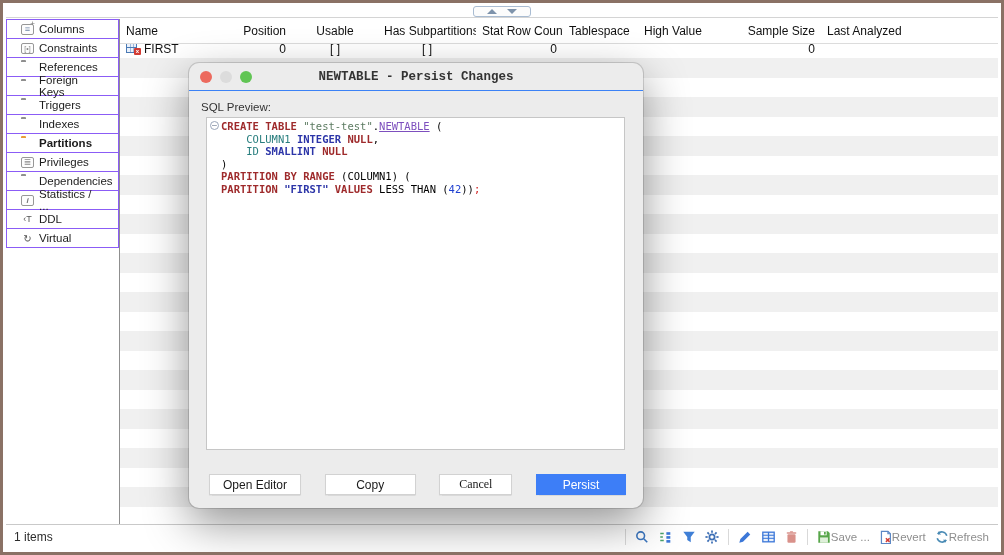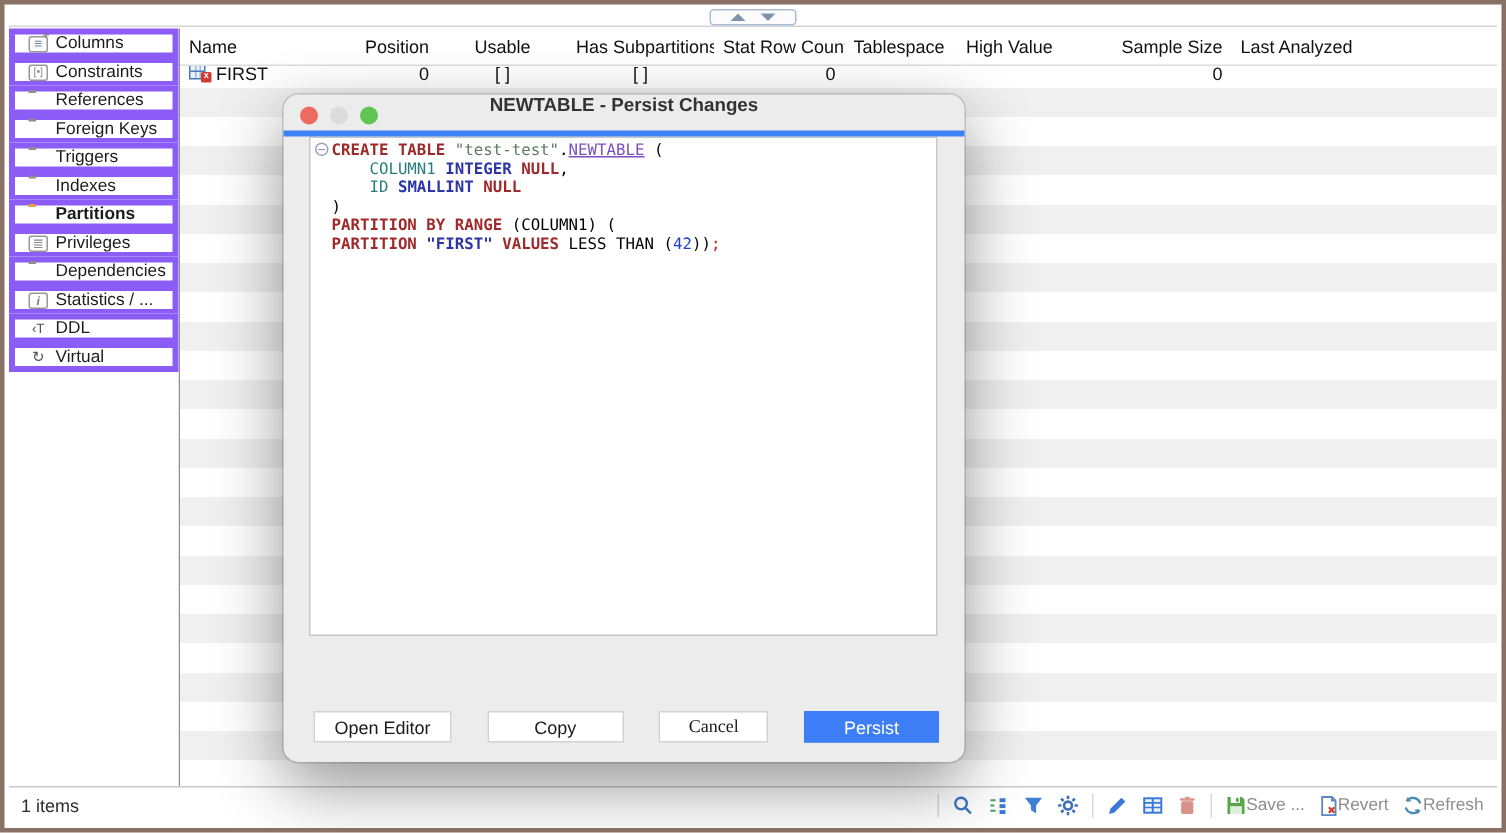--- a/index.html
+++ b/index.html
@@ -9,21 +9,21 @@
 
   
   .topstrip { position:absolute; left:3px; right:3px; top:3px; height:12px; background:#fff; border-bottom:1px solid #d4d4d4; z-index:3; }
   .sash { position:absolute; left:50%; transform:translateX(-50%); top:0; width:58px; height:11px; background:#fcfcfc; border:1px solid #a9bcd2; border-radius:3px; display:flex; align-items:center; justify-content:center; gap:10px; }
   .tri { width:0; height:0; display:inline-block; }
   .tri.up   { border-left:5px solid transparent; border-right:5px solid transparent; border-bottom:5px solid #7e93ab; }
   .tri.down { border-left:5px solid transparent; border-right:5px solid transparent; border-top:5px solid #7e93ab; }
 
   
   .sidebar { position:absolute; left:3px; top:16px; width:113px; bottom:28px; background:#fff; z-index:2; padding-top:1px; }
-  .side-item { height:20px; margin-top:-1px; border:4px solid #8b5cf6; background:#fff; display:flex; align-items:center; gap:5px; padding:0 9px; font-size:11.5px; color:#1c1c1c; }
+  .side-item { height:20px; margin-top:-1px; border:1px solid #8b5cf6; background:#fff; display:flex; align-items:center; gap:5px; padding:0 14px; font-size:11.5px; color:#1c1c1c; }
   .side-item.selected { font-weight:bold; }
   .icn { width:13px; height:11px; position:relative; flex:none; }
   .folder { width:13px; height:9px; background:#8f8f8f; border-radius:1px; position:relative; margin-top:2px; }
   .folder::before { content:""; position:absolute; top:-2px; left:0; width:5px; height:2px; background:inherit; border-radius:1px 1px 0 0; }
   .folder.orange { background:#e89c3c; }
   .icn.box { border:1px solid #979797; background:#fdfdfd; border-radius:2px; }
   .icn.box::before { position:absolute; inset:0; display:flex; align-items:center; justify-content:center; color:#6f85a8; }
   .icn.ic-columns::before { content:"≡"; font-size:9px; }
   .icn.ic-columns::after { content:"+"; position:absolute; right:-2px; top:-6px; font-size:8px; color:#777; }
   .icn.ic-constraints::before { content:"[•]"; font-size:7px; letter-spacing:0; color:#8a8a8a; }
@@ -55,21 +55,21 @@
   .statusbar { position:absolute; left:3px; right:3px; bottom:3px; height:25px; background:#fff; border-top:1px solid #c9c9c9; display:flex; align-items:center; font-size:12px; color:#2c2c2c; z-index:3; }
   .statusbar .left { padding-left:8px; }
   .tools { margin-left:auto; display:flex; align-items:center; gap:9px; padding-right:9px; color:#8e8e8e; font-size:11.5px; }
   .tools .sep { width:1px; height:16px; background:#d9d9d9; }
   .tool { display:flex; align-items:center; gap:0; }
   .tool svg { display:block; }
 
   
   .dialog { position:absolute; left:186px; top:60px; width:454px; height:445px; background:#ececec; border-radius:10px;
             box-shadow:0 16px 45px rgba(0,0,0,.42), 0 0 0 1px rgba(0,0,0,.14); z-index:5; }
-  .titlebar { height:28px; position:relative; display:flex; justify-content:center; border-bottom:4px solid #3b82f6; }
+  .titlebar { height:28px; position:relative; display:flex; align-items:center; justify-content:center; border-bottom:1px solid #3b82f6;font-family:Liberation Mono, monospace; }
   .title { font-size:12.5px; font-weight:bold; color:#333; }
   .lights { position:absolute; left:11px; top:8px; display:flex; gap:8px; }
   .tl { width:12px; height:12px; border-radius:50%; }
   .tl.red { background:#ec6a5e; }
   .tl.gray { background:#dcdcdc; }
   .tl.green { background:#61c554; }
   .sql-label { margin:10px 0 4px 12px; font-size:11.5px; color:#333; }
   .sqlbox { margin:0 18px 0 17px; height:333px; background:#fff; border:1px solid #c6c6c6; display:flex; font-family:"DejaVu Sans Mono", monospace; font-size:10.5px; line-height:12.5px; color:#000; }
   .gutter { width:14px; flex:none; padding-top:3px; }
   .fold { width:9px; height:9px; margin-left:3px; border:1px solid #9aa6ba; border-radius:50%; color:#6a7890; font-size:8px; line-height:7px; text-align:center; }
@@ -291,20 +291,21 @@
   <div class="dialog">
     <div class="titlebar">
       <div class="lights">
         <span class="tl red"></span>
         <span class="tl gray"></span>
         <span class="tl green"></span>
       </div>
       <span class="title">NEWTABLE - Persist Changes</span>
     </div>
 
+    <div class="sql-label">SQL Preview:</div>
 
     <div class="sqlbox">
       <div class="gutter">
         <div class="fold"></div>
       </div>
       <div class="sqlcode">
         <div class="sql-line"><span class="kw">CREATE TABLE </span><span class="str">"test-test"</span><span>.</span><span class="ref">NEWTABLE</span><span> (</span></div>
         <div class="sql-line"><span>    </span><span class="idn">COLUMN1 </span><span class="typ">INTEGER </span><span class="kw">NULL</span><span>,</span></div>
         <div class="sql-line"><span>    </span><span class="idn">ID </span><span class="typ">SMALLINT </span><span class="kw">NULL</span></div>
         <div class="sql-line"><span>)</span></div>

